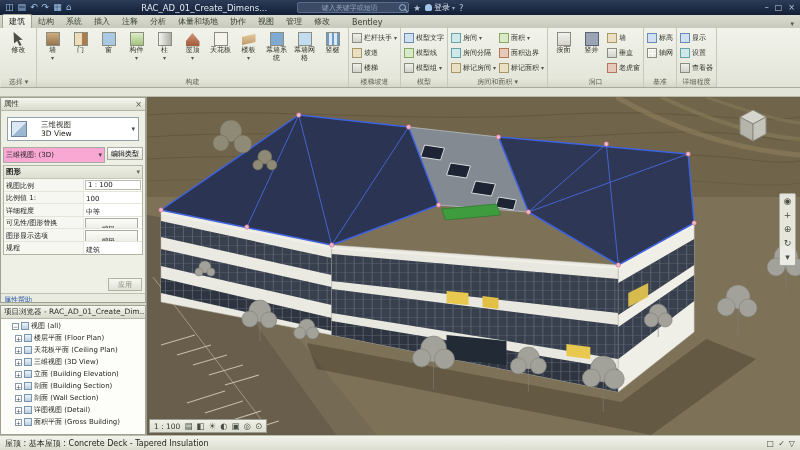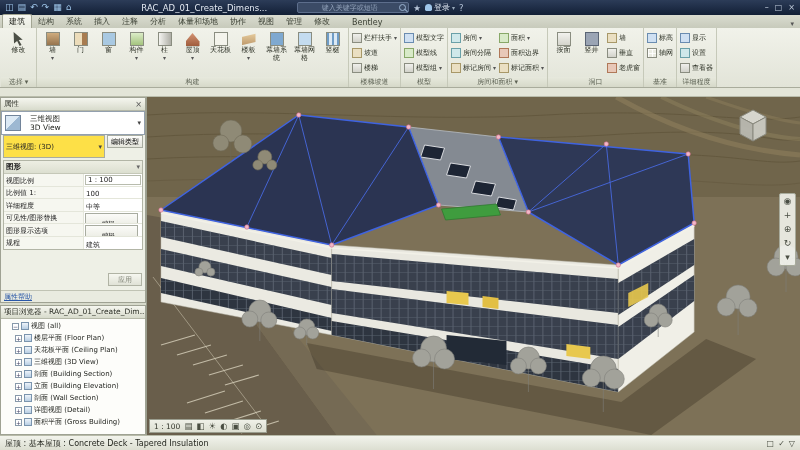--- a/index.html
+++ b/index.html
@@ -64,26 +64,26 @@
   
   .optionsbar{position:absolute;top:88px;left:0;right:0;height:9px;background:#e3e5d8;border-bottom:1px solid #b9bcab;}
 
   
   .leftcol{position:absolute;top:97px;left:0;width:146px;bottom:15px;background:#d7dacb;display:flex;flex-direction:column;gap:2px;}
   .palette{display:flex;flex-direction:column;border:1px solid #9fa293;background:#eef0e6;overflow:hidden;}
   .props{height:206px;flex:0 0 auto;}
   .browser{flex:1;}
   .pal-header{height:13px;flex:0 0 auto;background:linear-gradient(#f5f6ef,#d8dbcc);border-bottom:1px solid #b5b8a8;display:flex;align-items:center;gap:2px;padding:0 3px;font-size:7.5px;color:#2c2f26;white-space:nowrap;overflow:hidden;}
   .pal-close{margin-left:auto;color:#555;font-size:8px;flex:0 0 auto;}
-  .type-selector{margin:0;height:24px;flex:0 0 auto;background:#fff;border:1px solid #93a0ae;display:flex;align-items:center;gap:9px;padding:0 3px;}
+  .type-selector{margin:6px;height:24px;flex:0 0 auto;background:#fff;border:1px solid #93a0ae;display:flex;align-items:center;gap:14px;padding:0 3px;}
   .type-icon{width:16px;height:16px;border:1px solid #72849a;background:linear-gradient(135deg,#dce9f4 50%,#9db8d2 50%);flex:0 0 auto;}
   .type-text{font-size:7.5px;line-height:9px;color:#1c1e18;}
   .dd-arrow{margin-left:auto;font-size:7px;color:#444;}
   .inst-row{display:flex;gap:2px;margin:0 2px 2px;flex:0 0 auto;}
-  .inst-select{flex:1;height:23px;border:1px solid #a8aca0;background:#fde047;font-size:7px;display:flex;align-items:center;padding:0 2px;white-space:nowrap;overflow:hidden;}
+  .inst-select{flex:1;height:16px;border:1px solid #a8aca0;background:#f9a8d4;font-size:7px;display:flex;align-items:center;padding:0 2px;white-space:nowrap;overflow:hidden;}
   .inst-select .dd-arrow{margin-left:auto;}
   .edit-type{height:13px;border:1px solid #a8aca0;background:linear-gradient(#fdfdfb,#e3e4da);font-size:7px;padding:0 3px;font-family:inherit;}
   .prop-grid{margin:0 2px;border:1px solid #b2b5a6;background:#fff;flex:0 0 auto;}
   .prop-group{display:flex;align-items:center;gap:2px;height:13px;background:linear-gradient(#edeee3,#dcdfd0);border-bottom:1px solid #c5c8b8;font-size:7.5px;font-weight:bold;padding:0 2px;}
   .prop-group .gcaret{margin-left:auto;font-weight:normal;color:#666;font-size:7px;}
   .prop-row{display:flex;height:12.5px;border-bottom:1px solid #e4e6da;font-size:7px;align-items:stretch;}
   .prop-row:last-child{border-bottom:none;}
   .prop-label{width:58%;padding:1.5px 2px;background:#f6f7f0;border-right:1px solid #e4e6da;white-space:nowrap;overflow:hidden;}
   .prop-value{flex:1;padding:3px 2px;white-space:nowrap;overflow:hidden;}
   .prop-value.boxed{margin:1px;padding:0 2px;border:1px solid #b8bcae;line-height:9px;}
@@ -436,26 +436,26 @@
         <span>天花板平面 (Ceiling Plan)</span>
       </div>
       <div class="tree-row child">
         <span class="expander">+</span>
         <span class="titem"></span>
         <span>三维视图 (3D View)</span>
       </div>
       <div class="tree-row child">
         <span class="expander">+</span>
         <span class="titem"></span>
+        <span>立面 (Building Elevation)</span>
+      </div>
+      <div class="tree-row child">
+        <span class="expander">+</span>
+        <span class="titem"></span>
         <span>剖面 (Building Section)</span>
-      </div>
-      <div class="tree-row child">
-        <span class="expander">+</span>
-        <span class="titem"></span>
-        <span>立面 (Building Elevation)</span>
       </div>
       <div class="tree-row child">
         <span class="expander">+</span>
         <span class="titem"></span>
         <span>剖面 (Wall Section)</span>
       </div>
       <div class="tree-row child">
         <span class="expander">+</span>
         <span class="titem"></span>
         <span>详图视图 (Detail)</span>

